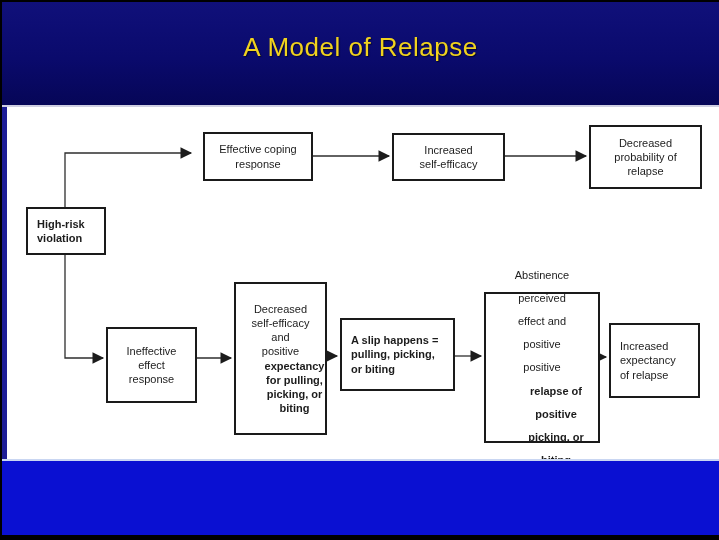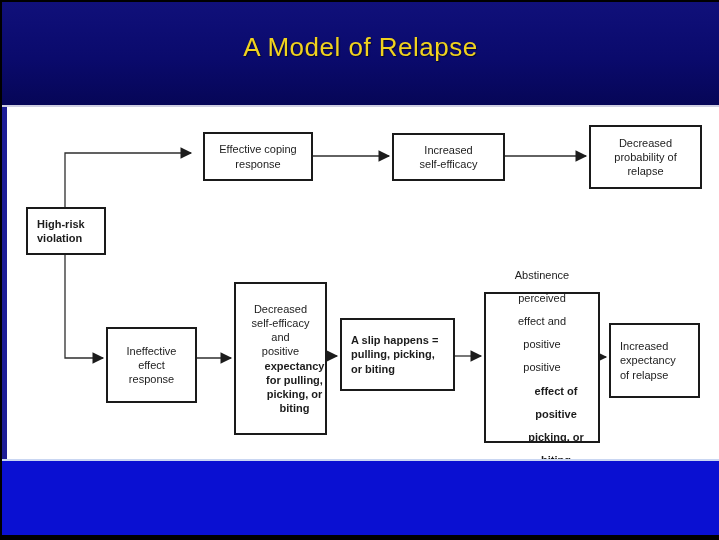--- a/index.html
+++ b/index.html
@@ -114,21 +114,21 @@
             <div class="ln">A slip happens =</div>
             <div class="ln">pulling, picking,</div>
             <div class="ln">or biting</div>
           </div>
           <div class="node" style="left: 482px; top: 185px; width: 116px; height: 151px; gap: 9px;">
             <div class="ln">Abstinence</div>
             <div class="ln">perceived</div>
             <div class="ln">effect and</div>
             <div class="ln">positive</div>
             <div class="ln">positive</div>
-            <div class="ln b gap">effect of</div>
+            <div class="ln b gap">relapse of</div>
             <div class="ln b">positive</div>
             <div class="ln b">picking, or</div>
             <div class="ln b">biting</div>
           </div>
           <div class="node align-left" style="left: 607px; top: 216px; width: 91px; height: 75px;">
             <div class="ln">Increased</div>
             <div class="ln">expectancy</div>
             <div class="ln">of relapse</div>
           </div>
         </div>

